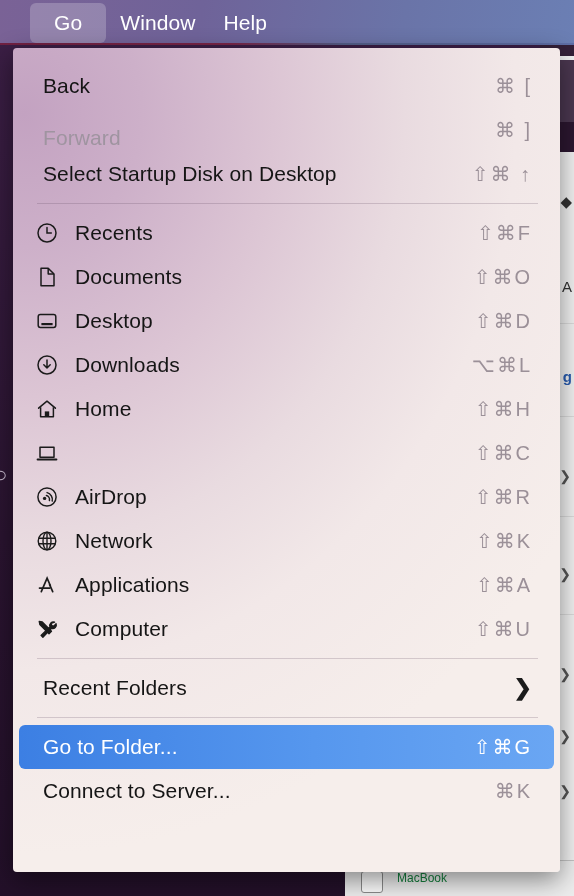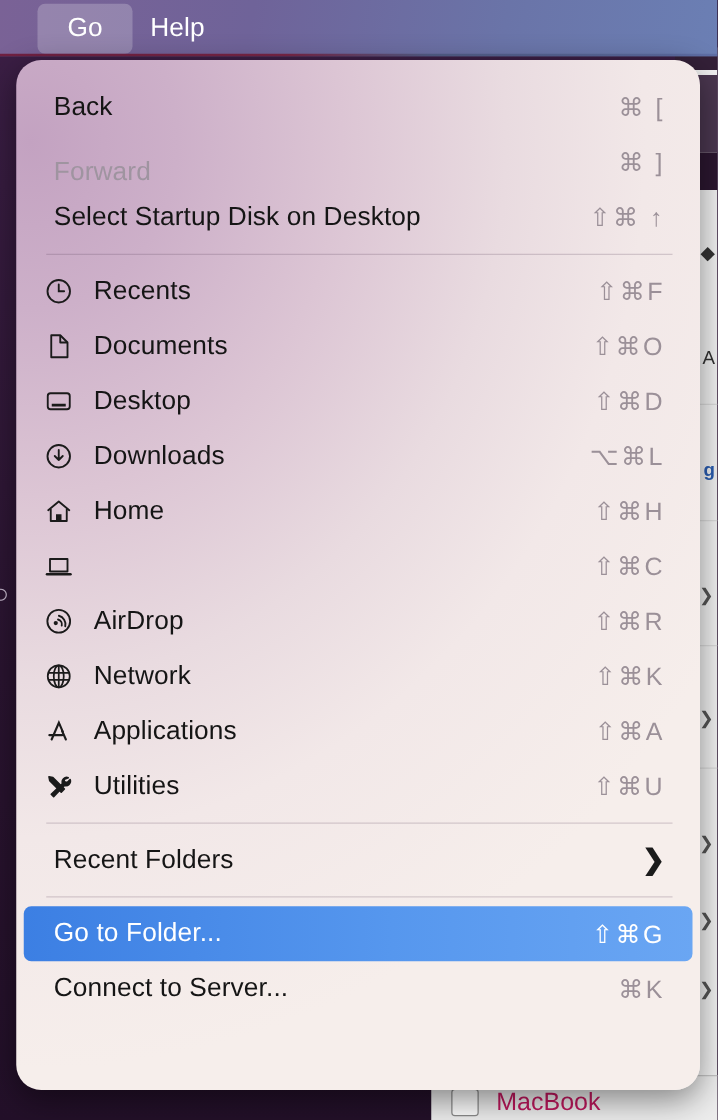--- a/index.html
+++ b/index.html
@@ -42,21 +42,21 @@
   
   .bg-bottom-row{
     position:absolute; left:345px; right:0; bottom:0; height:36px;
     background:#ededed; border-top:1px solid #c4c4c4;
   }
   .bg-bottom-checkbox{
     position:absolute; left:16px; top:10px; width:22px; height:22px;
     border:1.5px solid #8a8a8a; border-radius:3px; background:#fdfdfd;
   }
   .bg-bottom-label{
-    position:absolute; left:52px; top:10px; font-size:20px; color:#be185d;
+    position:absolute; left:52px; top:10px; font-size:12px; color:#15803d;
     white-space:nowrap;
   }
 
   
   #menubar{
     position:absolute; top:0; left:0; width:574px; height:45px;
     background:linear-gradient(100deg,#7a6296 0%, #6f6399 35%, #6a74a8 70%, #6b7fb4 100%);
     display:flex; align-items:center;
     z-index:20;
   }
@@ -71,21 +71,21 @@
   }
   .mb-item.first{ margin-left:30px; }
   .mb-item.active{
     background:rgba(255,255,255,.22);
     padding:8px 24px;
   }
 
   
   #go-menu{
     position:absolute; left:13px; top:48px; width:547px; height:824px;
-    border-radius:20px;
+    border-radius:4px;
     background:
       radial-gradient(120% 90% at 2% 8%, #c3a2c1 0%, #cdb0c9 18%, #dcc5d4 38%, #e9dbe0 58%, #f2e8e8 75%, #f6eeeb 100%);
     box-shadow:0 8px 26px rgba(0,0,0,.45);
     overflow:hidden;
     z-index:30;
     padding-top:16px;
   }
   .mrow{
     position:relative; height:44px; display:flex; align-items:center;
     padding:0 22px 0 16px; margin:0 6px;
@@ -146,20 +146,21 @@
 
 <div class="bg-left-glyph">○</div>
 
 <div class="bg-bottom-row">
   <div class="bg-bottom-checkbox"></div>
   <div class="bg-bottom-label">MacBook</div>
 </div>
 
 <div id="menubar">
   <div class="mb-item first active">Go</div>
+  <div class="mb-item">Window</div>
   <div class="mb-item">Help</div>
 </div>
 
 <div id="go-menu">
 
   <div class="mrow noicon">
     <span class="label">Back</span>
     <span class="shortcut">⌘ [</span>
   </div>
   <div class="mrow noicon disabled">
@@ -277,21 +278,21 @@
     <span class="shortcut">⇧⌘A</span>
   </div>
 
   <div class="mrow">
     <span class="icon">
       <svg width="24" height="24" viewBox="0 0 24 24" fill="#1b1b1b" stroke="#1b1b1b" stroke-width="1.3">
         <path d="M4.2 4.4l3.1.6 9.2 9.2-2.5 2.5L4.8 7.5z" stroke-linejoin="round"></path>
         <path d="M19.6 5.2a3.6 3.6 0 00-4.6 4.6l-9 8.6 1.9 1.9 8.6-9a3.6 3.6 0 004.6-4.6l-2.4 2.4-2-.6-.6-2z" stroke-linejoin="round"></path>
       </svg>
     </span>
-    <span class="label">Utilities</span>
+    <span class="label">Computer</span>
     <span class="shortcut">⇧⌘U</span>
   </div>
 
   <div class="msep"></div>
 
   <div class="mrow noicon">
     <span class="label">Recent Folders</span>
     <span class="chev">❯</span>
   </div>
 

